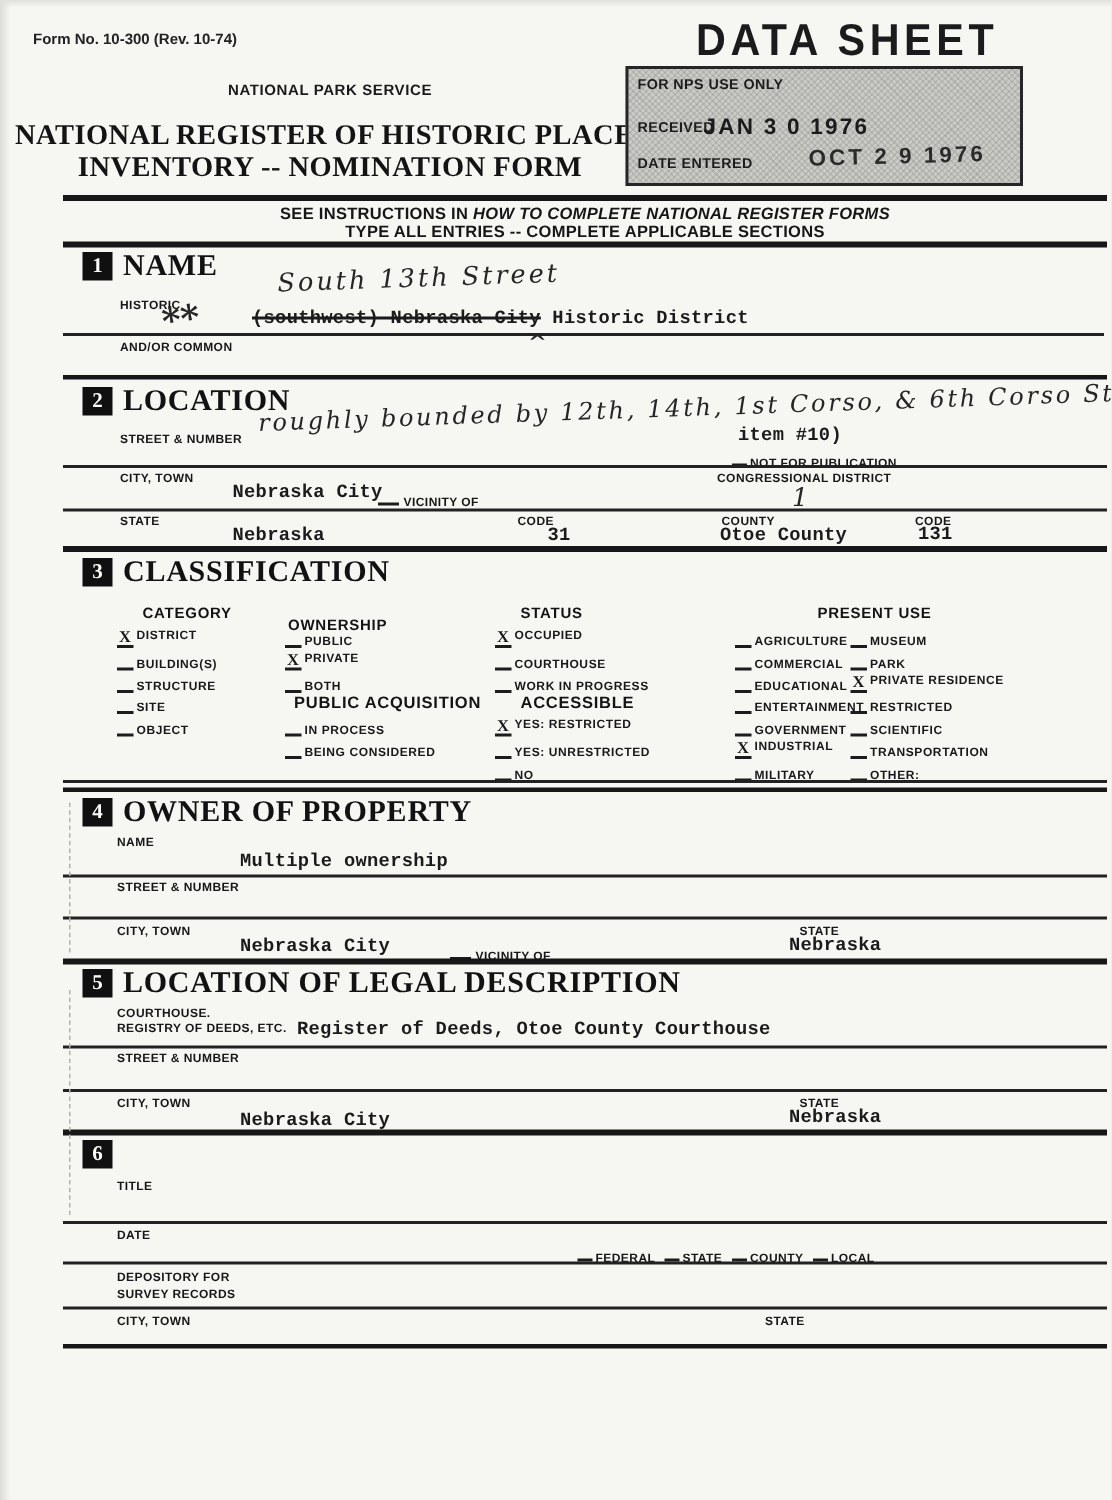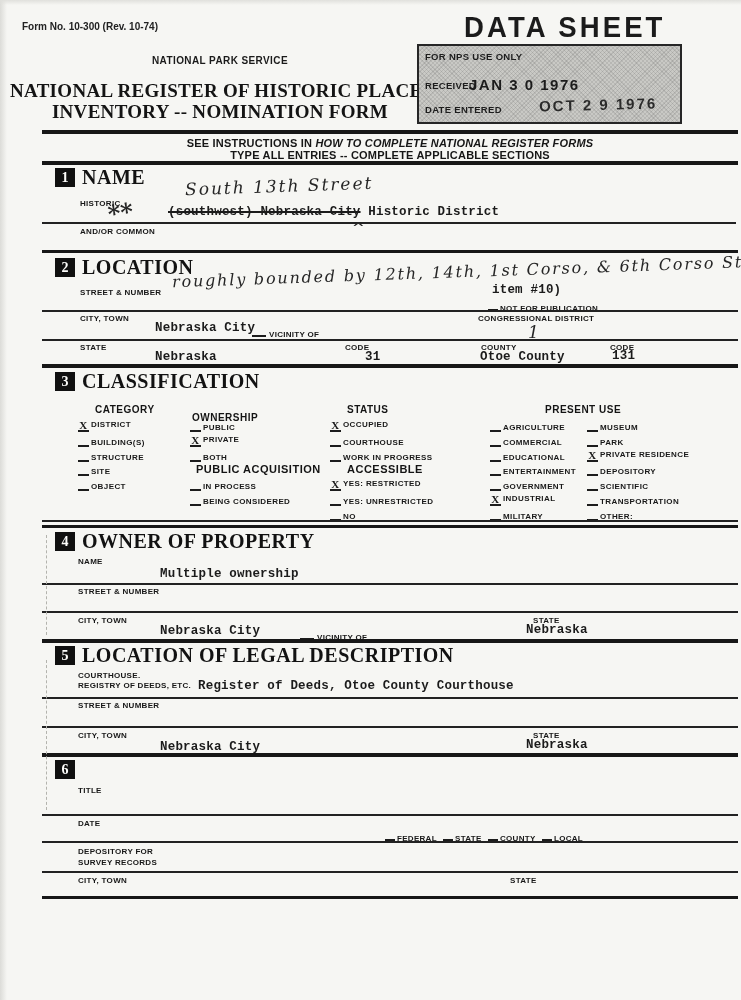--- a/index.html
+++ b/index.html
@@ -149,25 +149,25 @@
   <div class="clscol" style="left:490px;">
     <div class="clsrow"><span class="mark"></span><span>AGRICULTURE</span></div>
     <div class="clsrow"><span class="mark"></span><span>COMMERCIAL</span></div>
     <div class="clsrow"><span class="mark"></span><span>EDUCATIONAL</span></div>
     <div class="clsrow"><span class="mark"></span><span>ENTERTAINMENT</span></div>
     <div class="clsrow"><span class="mark"></span><span>GOVERNMENT</span></div>
     <div class="clsrow"><span class="mark">X</span><span>INDUSTRIAL</span></div>
     <div class="clsrow"><span class="mark"></span><span>MILITARY</span></div>
   </div>
 
-  <div class="clscol" style="left:587px;">
+  <div class="clscol" style="left:567px;">
     <div class="clsrow"><span class="mark"></span><span>MUSEUM</span></div>
     <div class="clsrow"><span class="mark"></span><span>PARK</span></div>
     <div class="clsrow"><span class="mark">X</span><span>PRIVATE RESIDENCE</span></div>
-    <div class="clsrow"><span class="mark"></span><span>DEPOSITORY</span></div>
+    <div class="clsrow"><span class="mark"></span><span>RESTRICTED</span></div>
     <div class="clsrow"><span class="mark"></span><span>SCIENTIFIC</span></div>
     <div class="clsrow"><span class="mark"></span><span>TRANSPORTATION</span></div>
     <div class="clsrow"><span class="mark"></span><span>OTHER:</span></div>
   </div>
 
   <div class="hr h2" style="top:520px;"></div>
   <div class="hr h3" style="top:525px;"></div>
 
   <div class="abs secbox" style="left:55px;top:532px;">4</div>
   <div class="abs sectitle" style="left:82px;top:530px;">OWNER OF PROPERTY</div>

